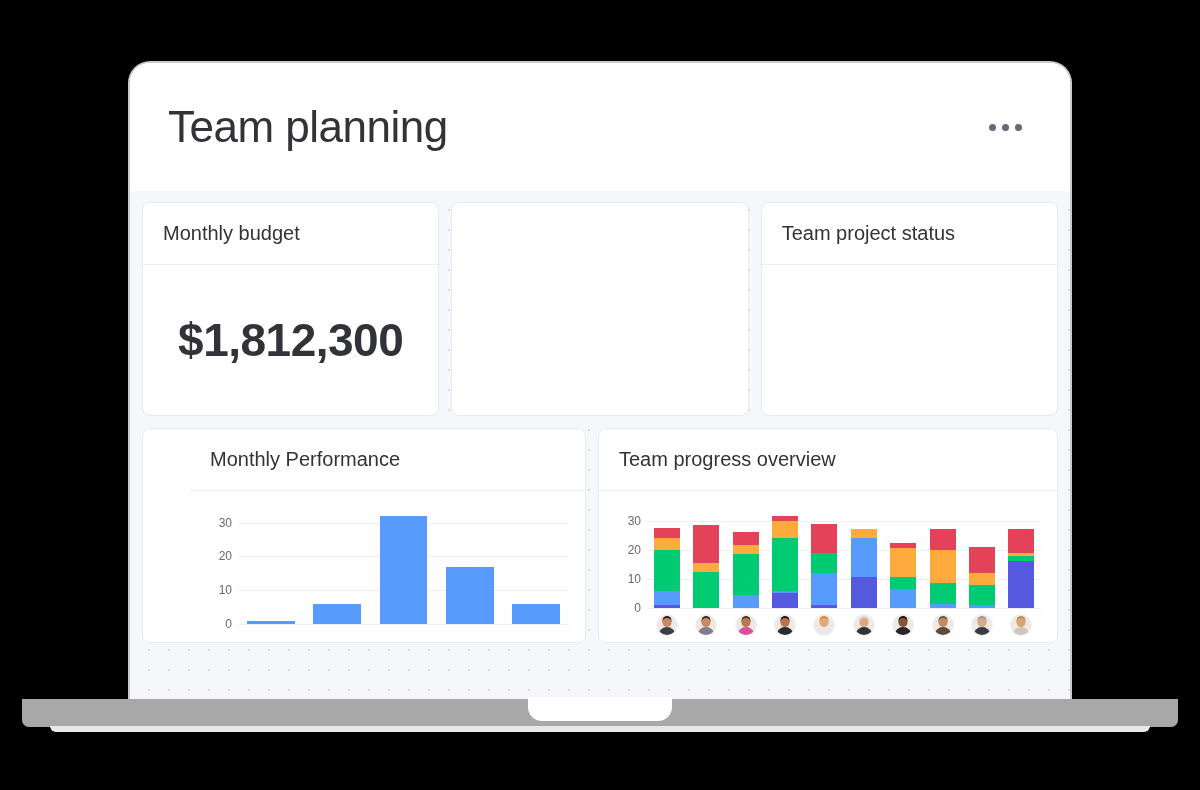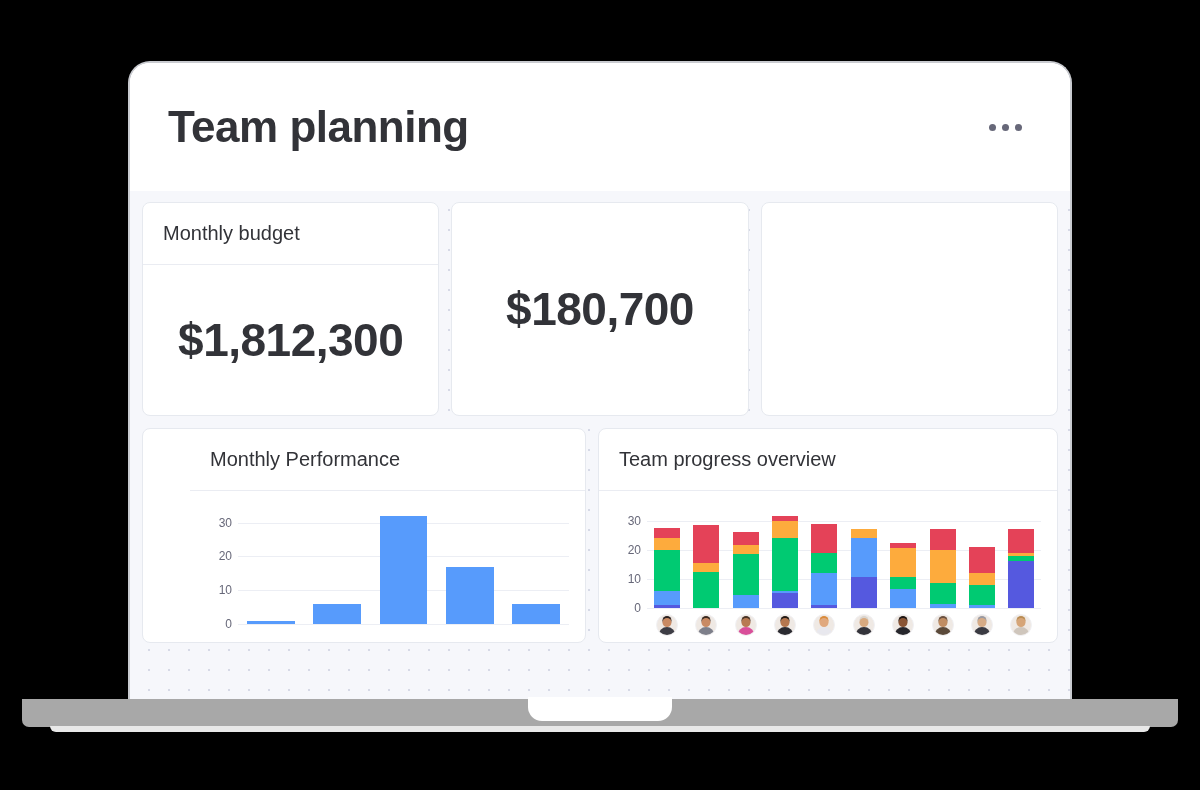--- a/index.html
+++ b/index.html
@@ -56,21 +56,21 @@
   .app-header {
     height: 128px;
     background: #ffffff;
     display: flex;
     align-items: center;
     justify-content: space-between;
     padding: 0 40px 0 38px;
   }
   .page-title {
     font-size: 44px;
-    font-weight: 700;
+    font-weight: 400;
     color: #323338;
     letter-spacing: -0.5px;
   }
   .kebab { display: flex; gap: 6px; cursor: pointer; padding: 8px; }
   .kebab span {
     width: 7px; height: 7px; border-radius: 50%;
     background: #676879;
     display: block;
   }
 
@@ -240,26 +240,26 @@
         <div class="card kpi">
           <div class="card-head">
             <span class="card-title">Monthly budget</span>
           </div>
           <div class="card-body">
             <span class="kpi-value">$1,812,300</span>
           </div>
         </div>
 
         <div class="card kpi">
-          <div class="card-body">
-            <span class="kpi-value">$180,700</span>
-          </div>
         </div>
 
         <div class="card status-card">
+          <div class="card-head">
+            <span class="card-title">Team project status</span>
+          </div>
         </div>
 
       </div>
 
       <div class="row row-bottom">
 
         <div class="card chart-card-left">
           <div class="card-head">
             <span class="card-title">Monthly Performance</span>
           </div>

